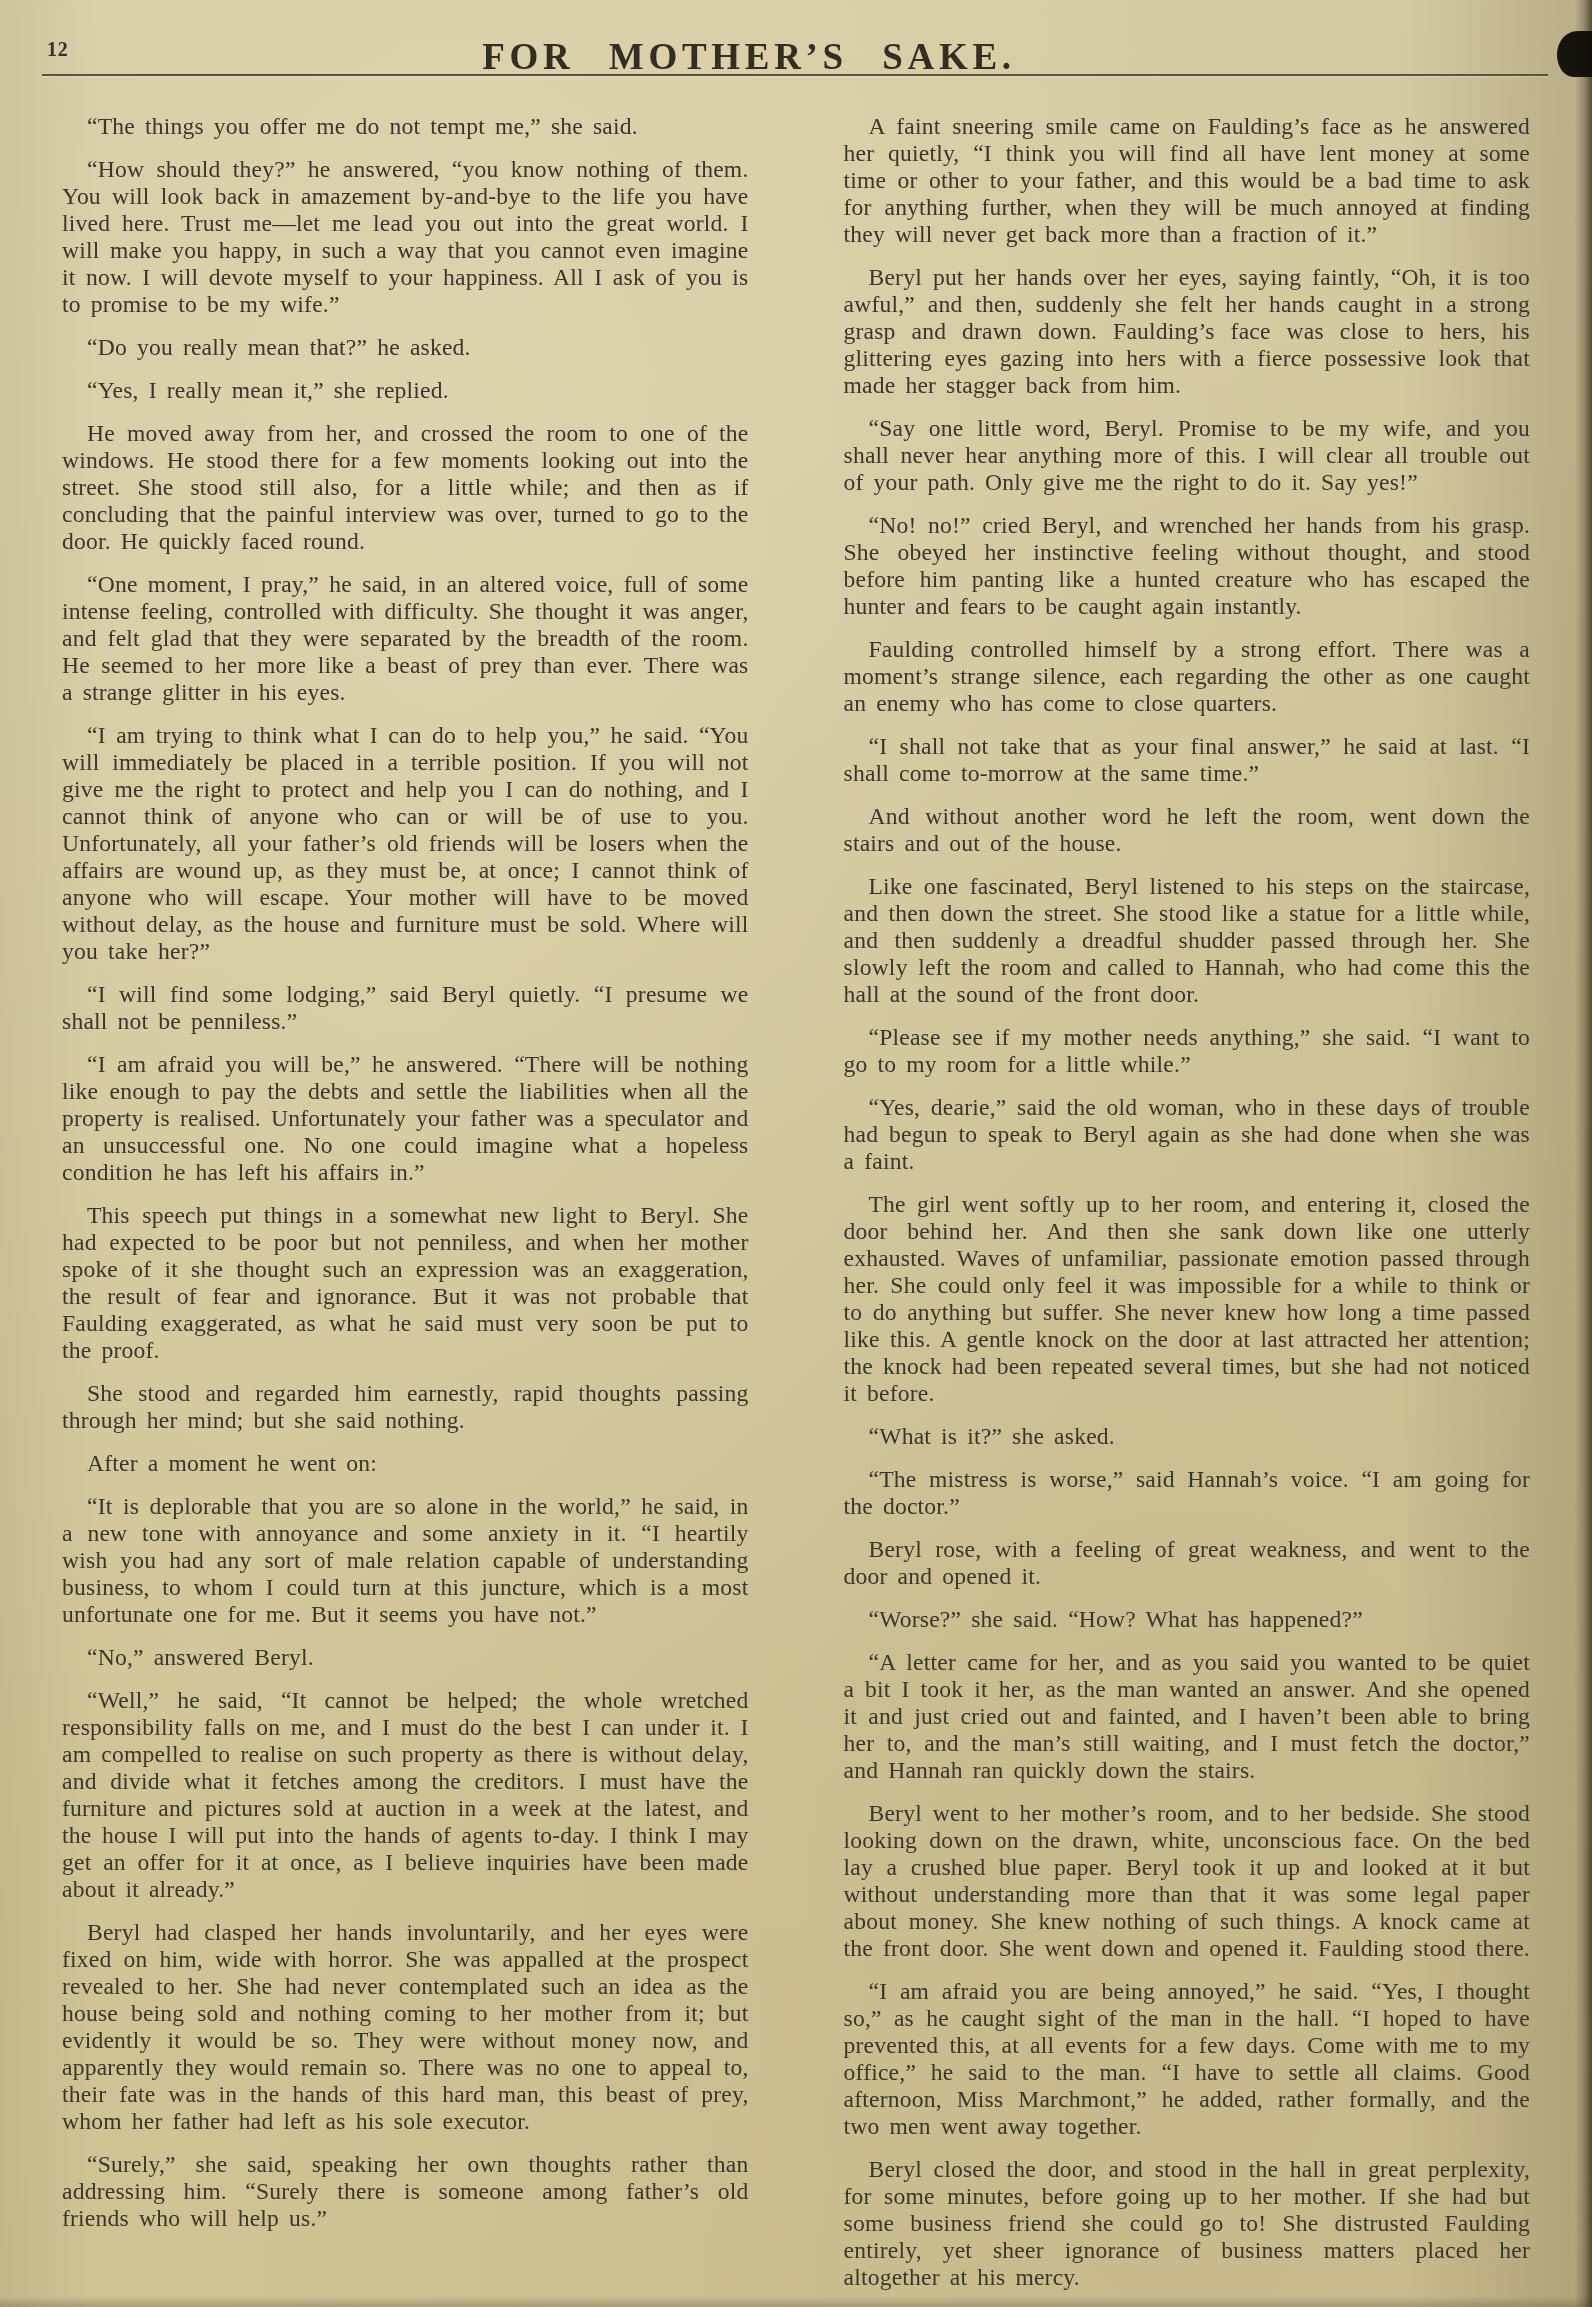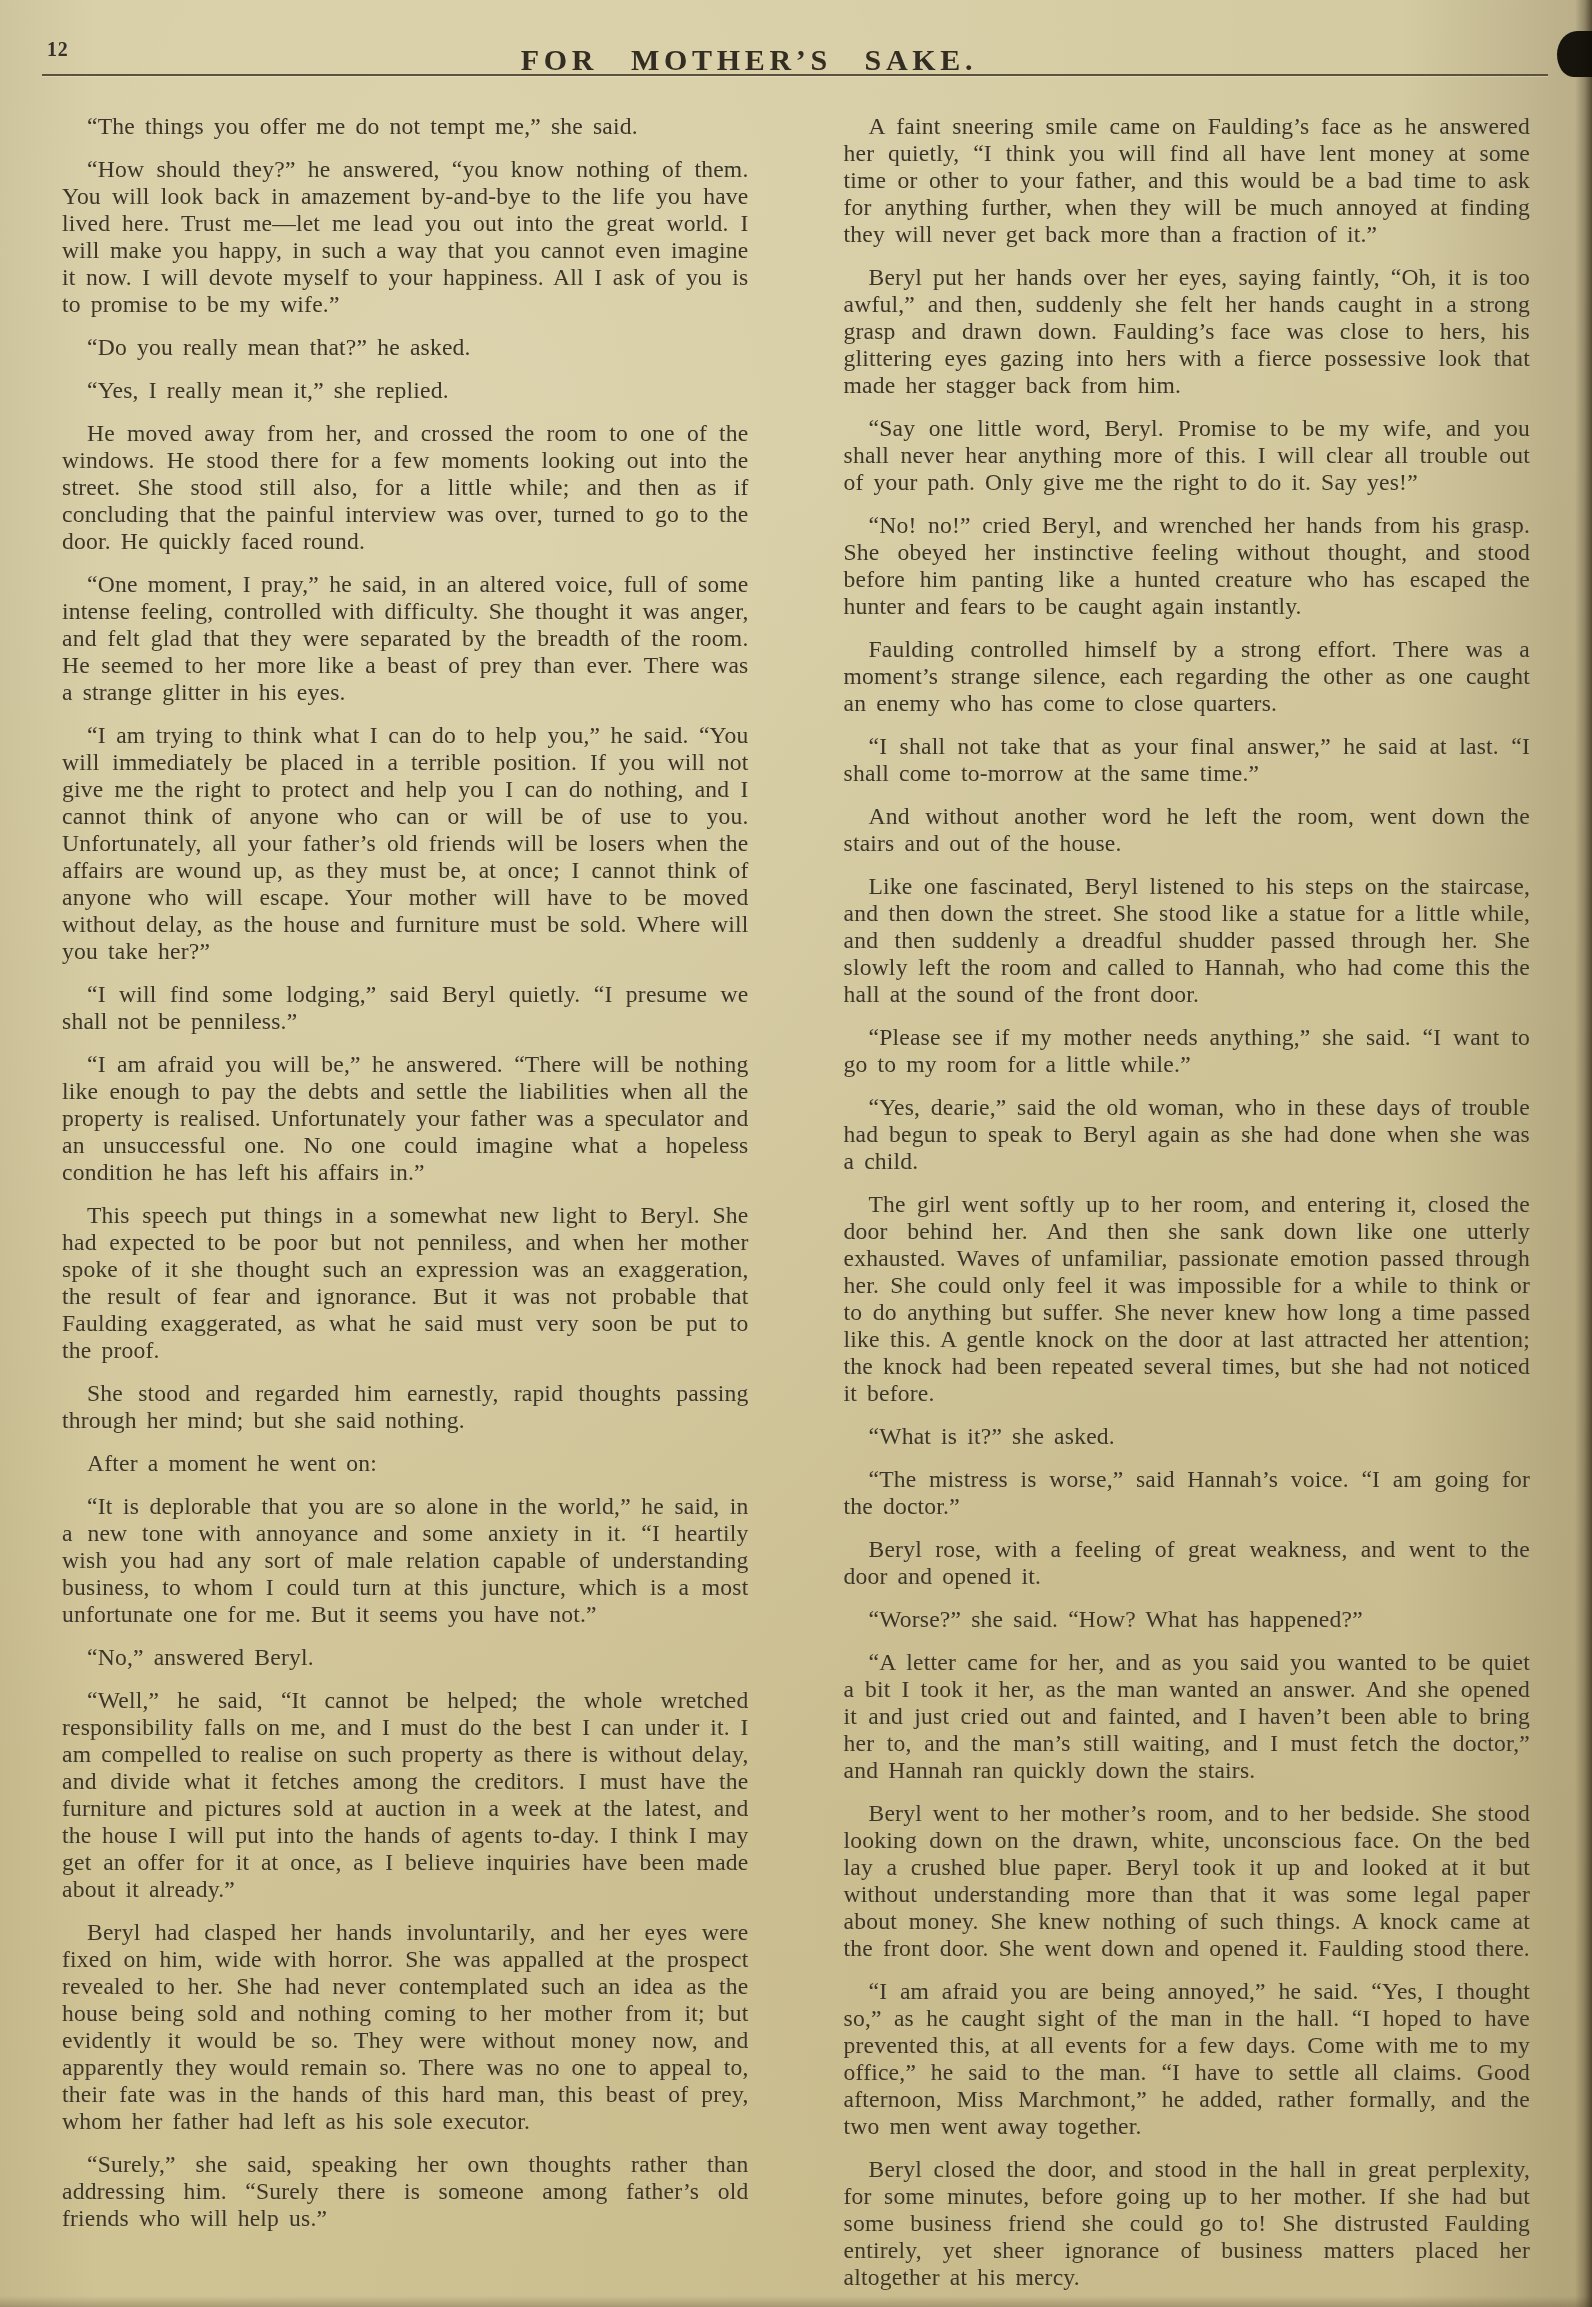--- a/index.html
+++ b/index.html
@@ -30,26 +30,26 @@
     position: absolute;
     left: 47px;
     top: 38px;
     font-size: 20px;
     font-weight: bold;
     letter-spacing: 0.8px;
     color: #36302a;
   }
   .title {
     position: absolute;
-    margin: 16px;
+    margin: 8px;
     top: 27px;
     left: 0;
     right: 94px;
     text-align: center;
-    font-size: 30px;
+    font-size: 37px;
     font-weight: bold;
     letter-spacing: 4.7px;
     word-spacing: 20.5px;
     color: #332d22;
   }
   .header-rule {
     position: absolute;
     left: 42px;
     right: 44px;
     top: 74px;
@@ -148,21 +148,21 @@
     <section class="col">
         <p class="para">A faint sneering smile came on Faulding’s face as he answered her quietly, “I think you will find all have lent money at some time or other to your father, and this would be a bad time to ask for anything further, when they will be much annoyed at finding they will never get back more than a fraction of it.”</p>
         <p class="para">Beryl put her hands over her eyes, saying faintly, “Oh, it is too awful,” and then, suddenly she felt her hands caught in a strong grasp and drawn down.  Faulding’s face was close to hers, his glittering eyes gazing into hers with a fierce possessive look that made her stagger back from him.</p>
         <p class="para">“Say one little word, Beryl.  Promise to be my wife, and you shall never hear anything more of this.  I will clear all trouble out of your path.  Only give me the right to do it.  Say yes!”</p>
         <p class="para">“No! no!” cried Beryl, and wrenched her hands from his grasp.  She obeyed her instinctive feeling without thought, and stood before him panting like a hunted creature who has escaped the hunter and fears to be caught again instantly.</p>
         <p class="para">Faulding controlled himself by a strong effort.  There was a moment’s strange silence, each regarding the other as one caught an enemy who has come to close quarters.</p>
         <p class="para">“I shall not take that as your final answer,” he said at last.  “I shall come to-morrow at the same time.”</p>
         <p class="para">And without another word he left the room, went down the stairs and out of the house.</p>
         <p class="para">Like one fascinated, Beryl listened to his steps on the staircase, and then down the street.  She stood like a statue for a little while, and then suddenly a dreadful shudder passed through her.  She slowly left the room and called to Hannah, who had come this the hall at the sound of the front door.</p>
         <p class="para">“Please see if my mother needs anything,” she said.  “I want to go to my room for a little while.”</p>
-        <p class="para">“Yes, dearie,” said the old woman, who in these days of trouble had begun to speak to Beryl again as she had done when she was a child.</p>
+        <p class="para">“Yes, dearie,” said the old woman, who in these days of trouble had begun to speak to Beryl again as she had done when she was a faint.</p>
         <p class="para">The girl went softly up to her room, and entering it, closed the door behind her.  And then she sank down like one utterly exhausted.  Waves of unfamiliar, passionate emotion passed through her.  She could only feel it was impossible for a while to think or to do anything but suffer.  She never knew how long a time passed like this.  A gentle knock on the door at last attracted her attention; the knock had been repeated several times, but she had not noticed it before.</p>
         <p class="para">“What is it?” she asked.</p>
         <p class="para">“The mistress is worse,” said Hannah’s voice.  “I am going for the doctor.”</p>
         <p class="para">Beryl rose, with a feeling of great weakness, and went to the door and opened it.</p>
         <p class="para">“Worse?” she said.  “How?  What has happened?”</p>
         <p class="para">“A letter came for her, and as you said you wanted to be quiet a bit I took it her, as the man wanted an answer.  And she opened it and just cried out and fainted, and I haven’t been able to bring her to, and the man’s still waiting, and I must fetch the doctor,” and Hannah ran quickly down the stairs.</p>
         <p class="para">Beryl went to her mother’s room, and to her bedside.  She stood looking down on the drawn, white, unconscious face.  On the bed lay a crushed blue paper.  Beryl took it up and looked at it but without understanding more than that it was some legal paper about money.  She knew nothing of such things.  A knock came at the front door.  She went down and opened it.  Faulding stood there.</p>
         <p class="para">“I am afraid you are being annoyed,” he said.  “Yes, I thought so,” as he caught sight of the man in the hall.  “I hoped to have prevented this, at all events for a few days.  Come with me to my office,” he said to the man.  “I have to settle all claims.  Good afternoon, Miss Marchmont,” he added, rather formally, and the two men went away together.</p>
         <p class="para">Beryl closed the door, and stood in the hall in great perplexity, for some minutes, before going up to her mother.  If she had but some business friend she could go to!  She distrusted Faulding entirely, yet sheer ignorance of business matters placed her altogether at his mercy.</p>
         <p class="para">A moment later, and Hannah and the doctor were at</p>

